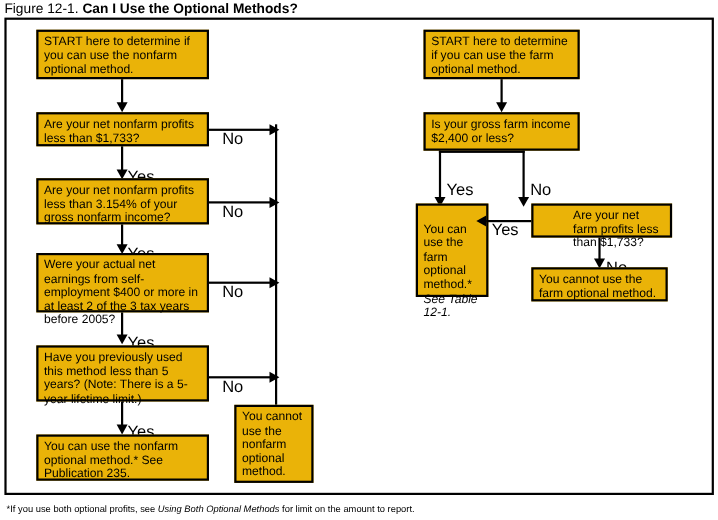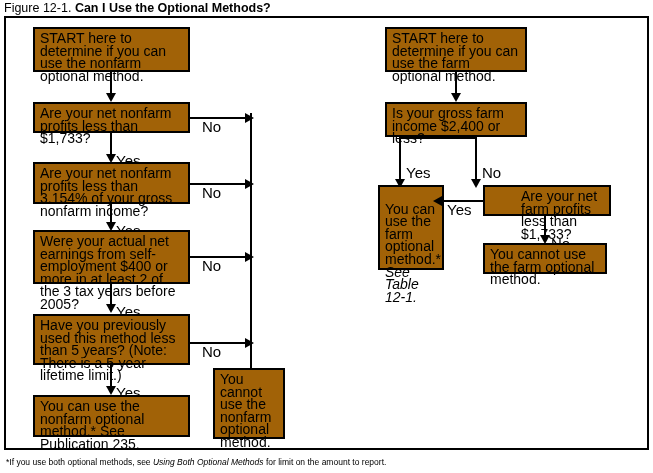--- a/index.html
+++ b/index.html
@@ -21,22 +21,22 @@
   }
   #footnote{
     position:absolute;left:6px;top:455px;width:640px;height:14px;
     font-size:8.5px;line-height:14px;white-space:nowrap;
   }
   #footnote i{font-style:italic;}
 
   
   .node{
     position:absolute;box-sizing:border-box;
-    border:2px solid #000;background:#a16207;
-    font-size:14px;line-height:12.6px;
+    border:2px solid #000;background:#eab308;
+    font-size:11px;line-height:12.6px;
     padding:3px 4px 2px 5px;
     white-space:pre-line;
   }
   .node i{font-style:italic;}
 
   
   .vline{position:absolute;background:#000;width:2px;}
   .hline{position:absolute;background:#000;height:2px;}
   .arrow-down{
     position:absolute;width:0;height:0;
@@ -148,14 +148,14 @@
 
   <div class="vline" style="left:538px;top:198px;height:21px;"></div>
   <div class="arrow-down" style="left:534px;top:217px;"></div>
   <div class="edge-label" style="left:545px;top:200px;">No</div>
 
   <div class="node" style="left:477px;top:225px;width:124px;height:31px;">You cannot use the farm optional method.</div>
 
 </div>
 
 <div id="footnote">
-  <span>*If you use both optional methods, see </span><i>Using Both Optional Methods</i><span> for limit on the amount to report.</span>
+  <span>*If you use both optional profits, see </span><i>Using Both Optional Methods</i><span> for limit on the amount to report.</span>
 </div>
 
 </body></html>

